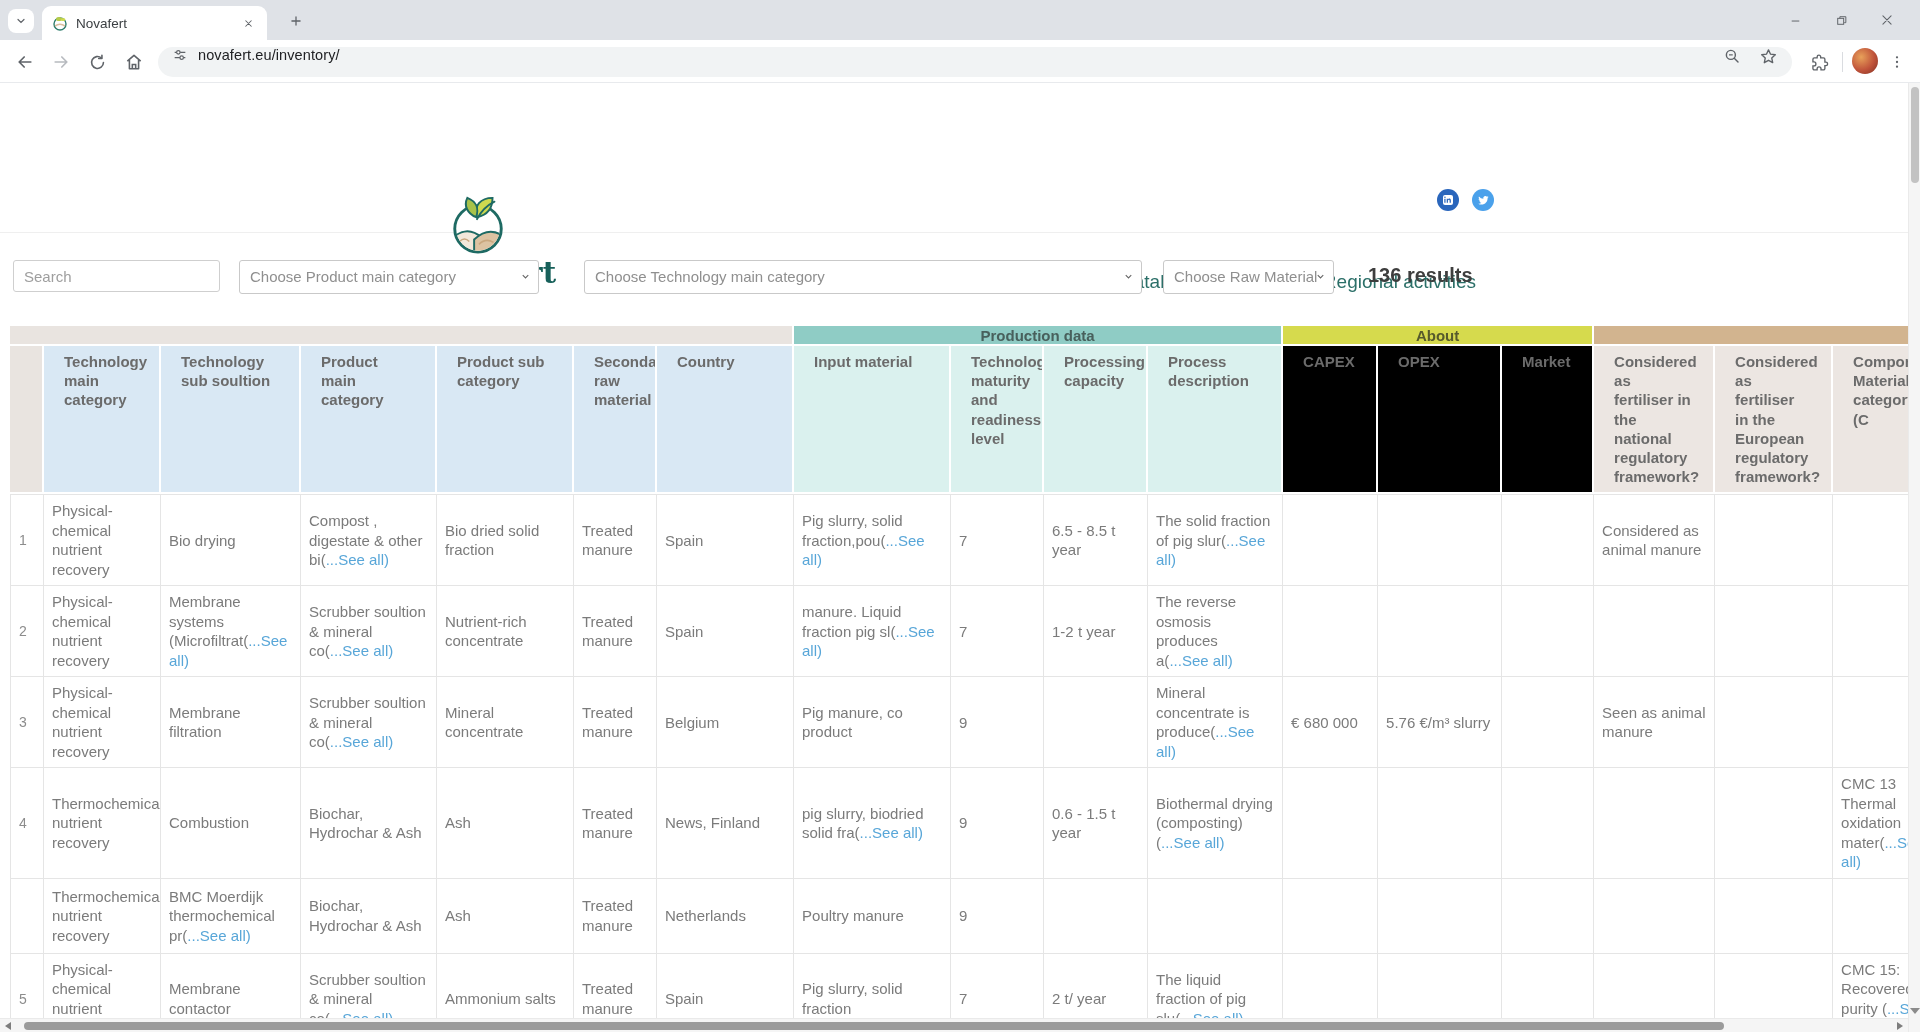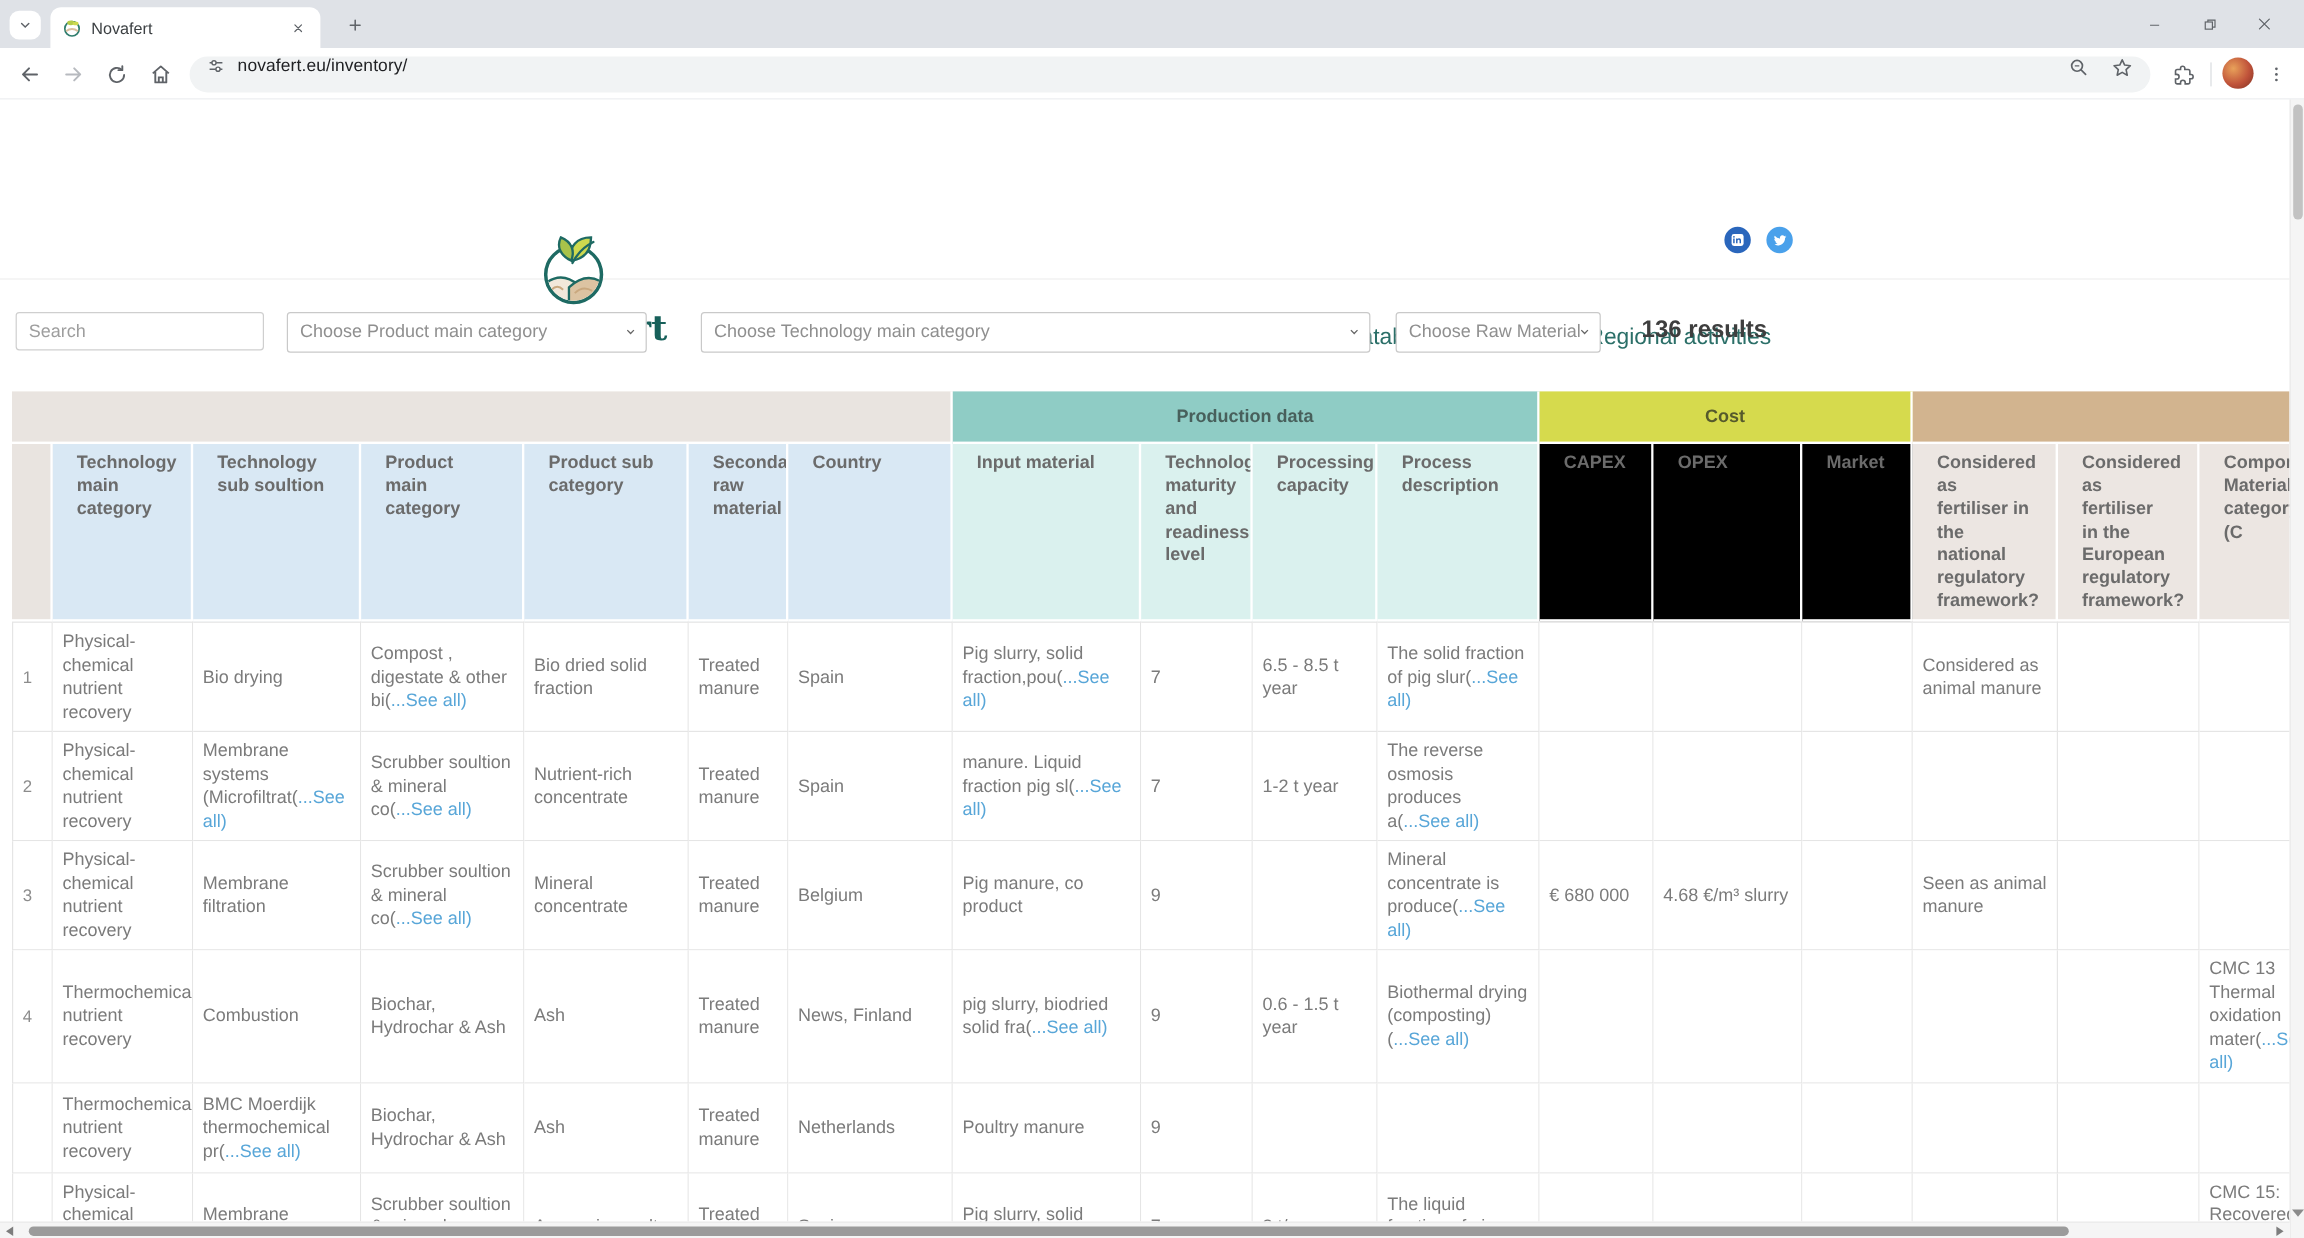--- a/index.html
+++ b/index.html
@@ -78,21 +78,21 @@
   .sel-product{left:239px;width:300px}
   .sel-tech{left:584px;width:558px}
   .sel-raw{left:1163px;width:171px}
   .results{position:absolute;left:1368px;top:264px;font-size:20px;font-weight:700;color:#3e3e3e}
 
   
   .table-wrap{position:absolute;left:10px;top:326px;width:1898px;height:692px;overflow:hidden}
   table{border-collapse:separate;border-spacing:0;table-layout:fixed;width:1933px;
     font-size:15px;color:#7b7b7b;background:#fff}
   th,td{overflow:hidden}
-  .group-row th{height:44px;font-size:15px;font-weight:600;text-align:center;
+  .group-row th{height:20px;font-size:15px;font-weight:600;text-align:center;
     border-right:2px solid #fff;border-bottom:2px solid #fff}
   .g-left{background:#e9e4e0}
   .g-prod{background:var(--g-prod);color:#48605c}
   .g-cost{background:var(--g-cost);color:#565a2c}
   .g-reg{background:var(--g-reg)}
   .head-row th{height:91px;padding:6px 20px;text-align:left;vertical-align:top;font-weight:600;
     color:#6b6b6b;font-size:15px;line-height:1.28;border-right:2px solid #fff;border-bottom:2px solid #fff}
   .hd.zone-num{background:#e9e4e0}
   .hd.zone-info{background:#d9e8f4}
   .hd.zone-prod{background:#daf1ee}
@@ -304,21 +304,21 @@
           <col style="width: 124px;">
           <col style="width: 92px;">
           <col style="width: 121px;">
           <col style="width: 118px;">
           <col style="width: 110px;">
         </colgroup>
         <thead>
           <tr class="group-row">
             <th colspan="7" class="grp g-left"></th>
             <th colspan="4" class="grp g-prod">Production data</th>
-            <th colspan="3" class="grp g-cost">Cost</th>
+            <th colspan="3" class="grp g-cost">About</th>
             <th colspan="3" class="grp g-reg"></th>
           </tr>
           <tr class="head-row">
             <th class="hd zone-num"></th>
             <th class="hd zone-info">Technology main category</th>
             <th class="hd zone-info">Technology sub soultion</th>
             <th class="hd zone-info">Product main category</th>
             <th class="hd zone-info">Product sub category</th>
             <th class="hd zone-info">Secondary raw material</th>
             <th class="hd zone-info">Country</th>
@@ -379,21 +379,21 @@
             <td class="zone-info">Membrane filtration</td>
             <td class="zone-info">Scrubber soultion &amp; mineral co(<span class="see-all">...See all)</span></td>
             <td class="zone-info">Mineral concentrate</td>
             <td class="zone-info">Treated manure</td>
             <td class="zone-info">Belgium</td>
             <td class="zone-prod">Pig manure, co product</td>
             <td class="zone-prod">9</td>
             <td class="zone-prod"></td>
             <td class="zone-prod">Mineral concentrate is produce(<span class="see-all">...See all)</span></td>
             <td class="zone-cost">€ 680 000</td>
-            <td class="zone-cost">4.68 €/m³ slurry</td>
+            <td class="zone-cost">5.76 €/m³ slurry</td>
             <td class="zone-cost"></td>
             <td class="zone-reg">Seen as animal manure</td>
             <td class="zone-reg"></td>
             <td class="zone-reg"></td>
           </tr>
           <tr style="height: 84px;">
             <td class="zone-num numcell">4</td>
             <td class="zone-info">Thermochemical nutrient recovery</td>
             <td class="zone-info">Combustion</td>
             <td class="zone-info">Biochar, Hydrochar &amp; Ash</td>

